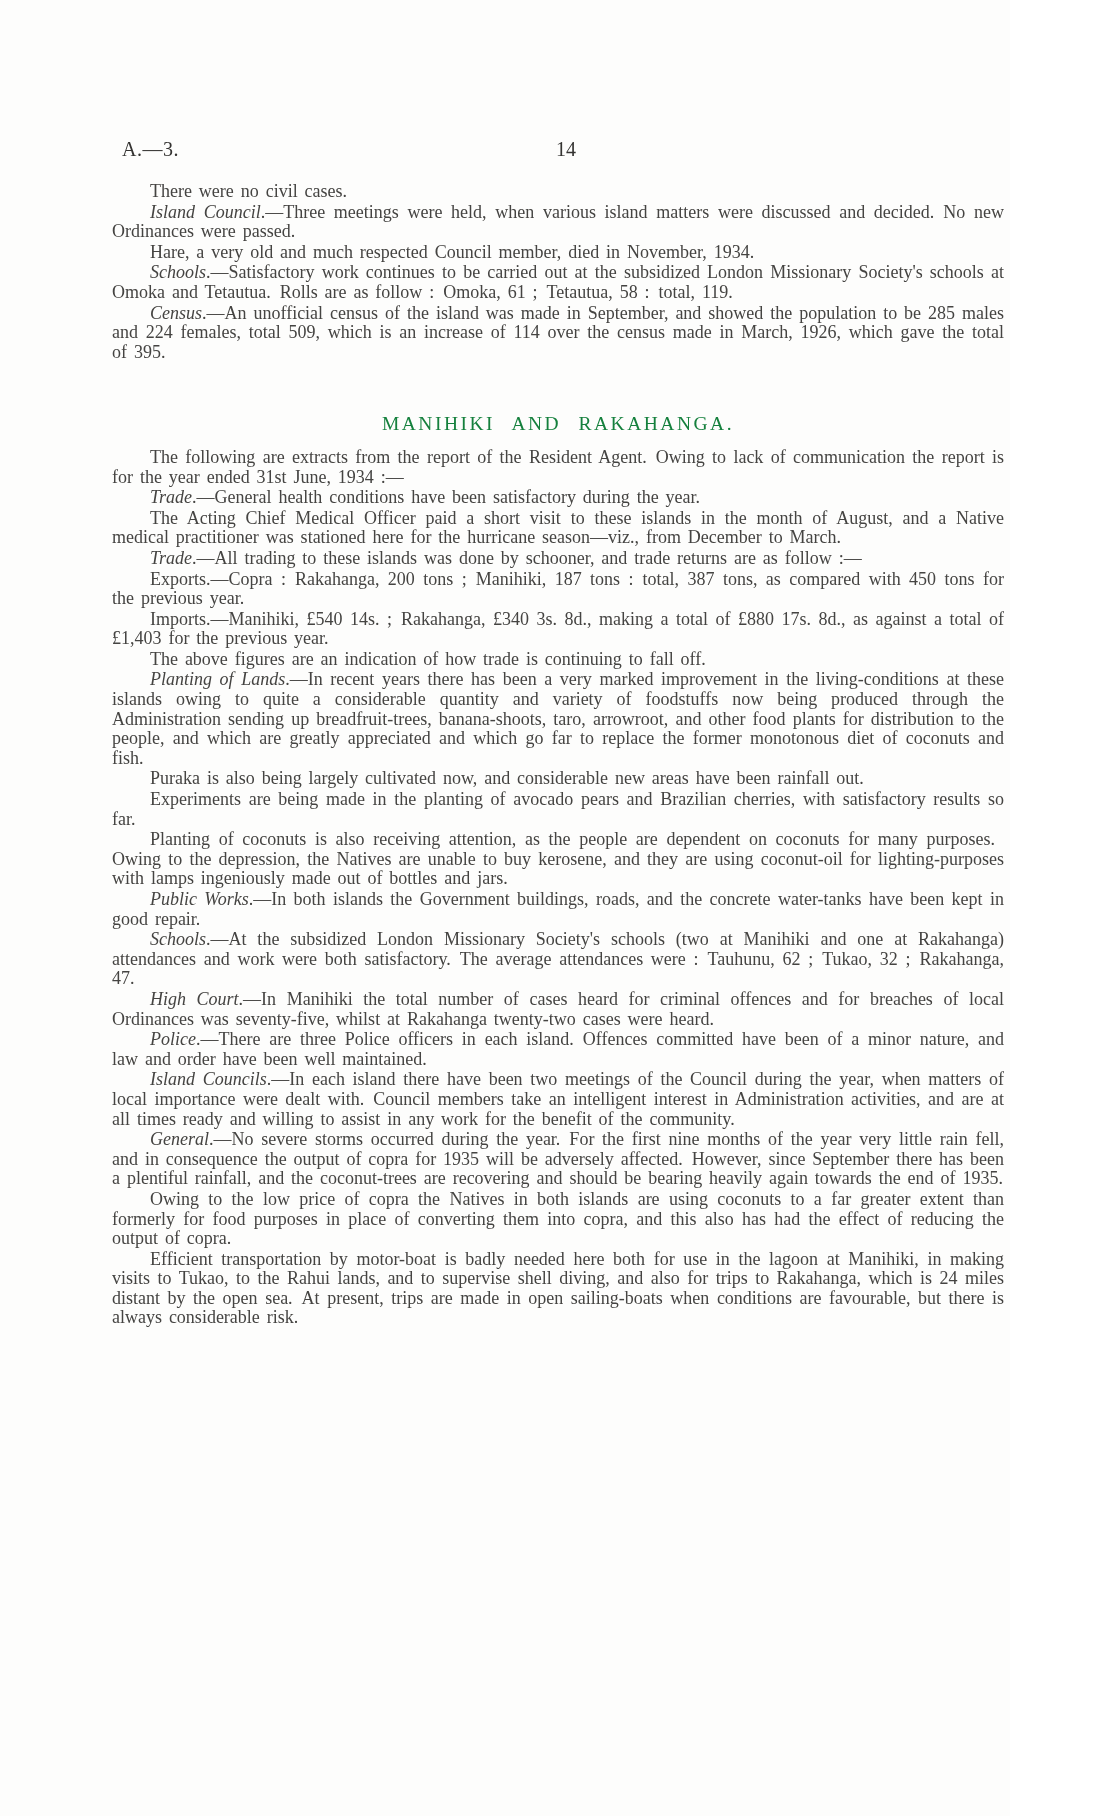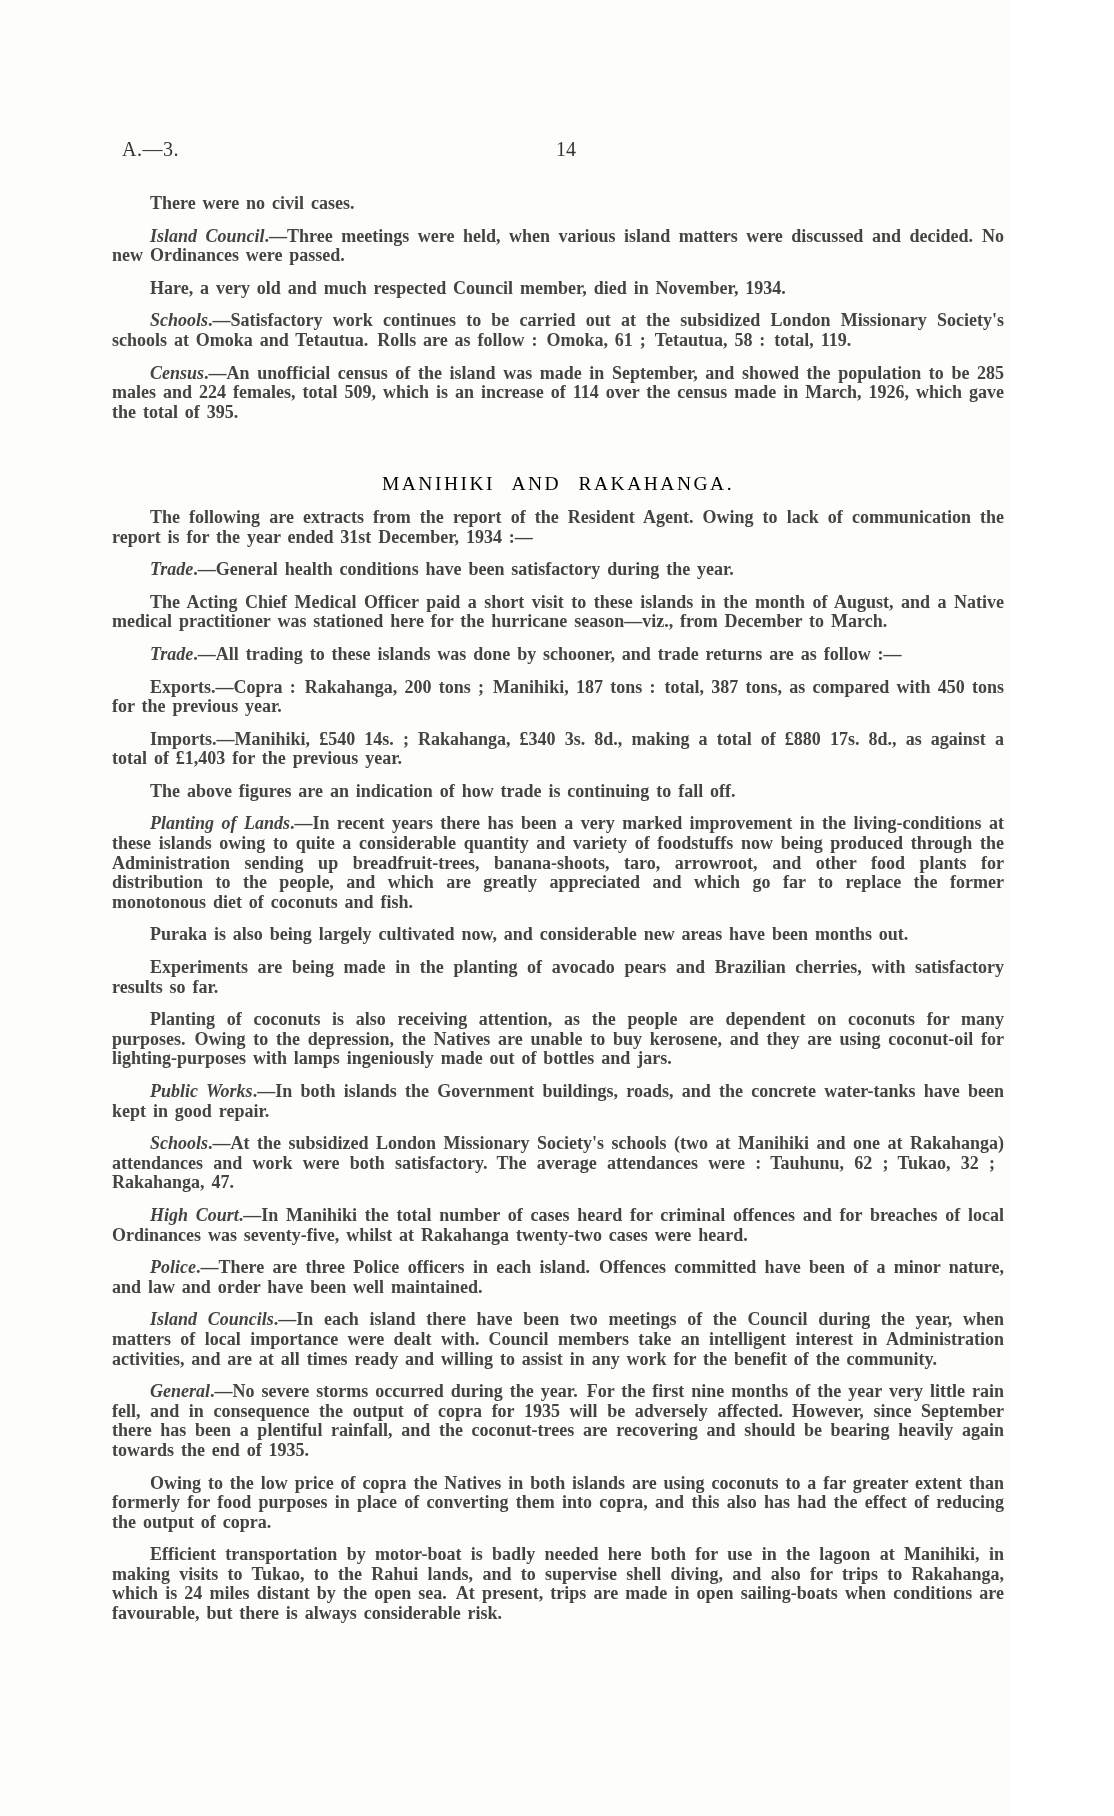--- a/index.html
+++ b/index.html
@@ -43,33 +43,32 @@
     top: 181px;
     left: 112px;
     width: 892px;
     font-size: 18px;
     line-height: 19.6px;
     text-align: justify;
     word-spacing: 2.4px;
     color: #454442;
   }
   p.para {
-    margin: 13px 0;
+    margin: 1px 0;
     text-indent: 38px;
-    font-weight: bold;
   }
   .section-heading {
     margin: 52px 0 14px 0;
     font-size: 19.5px;
     font-weight: normal;
     text-align: center;
     letter-spacing: 2.5px;
     word-spacing: 10px;
     text-indent: 0;
-    color: #000000;
+    color: #15803d;
   }
   .lead.italic { font-style: italic; }
 </style>
 </head>
 <body>
 
 <div class="sheet">
 
   <div class="page-header">
     <span class="doc-ref">A.—3.</span>
@@ -79,29 +78,29 @@
   <div class="page-body">
     <div>
         <p class="para">There were no civil cases.</p>
         <p class="para"><span class="lead italic">Island Council</span>.—Three meetings were held, when various island matters were discussed and decided. No new Ordinances were passed.</p>
         <p class="para">Hare, a very old and much respected Council member, died in November, 1934.</p>
         <p class="para"><span class="lead italic">Schools</span>.—Satisfactory work continues to be carried out at the subsidized London Missionary Society's schools at Omoka and Tetautua. Rolls are as follow : Omoka, 61 ; Tetautua, 58 : total, 119.</p>
         <p class="para"><span class="lead italic">Census</span>.—An unofficial census of the island was made in September, and showed the population to be 285 males and 224 females, total 509, which is an increase of 114 over the census made in March, 1926, which gave the total of 395.</p>
       </div>
     <h2 class="section-heading">MANIHIKI AND RAKAHANGA.</h2>
     <div>
-        <p class="para">The following are extracts from the report of the Resident Agent. Owing to lack of communication the report is for the year ended 31st December, 1934 :—</p>
+        <p class="para">The following are extracts from the report of the Resident Agent. Owing to lack of communication the report is for the year ended 31st June, 1934 :—</p>
         <p class="para"><span class="lead italic">Trade</span>.—General health conditions have been satisfactory during the year.</p>
         <p class="para">The Acting Chief Medical Officer paid a short visit to these islands in the month of August, and a Native medical practitioner was stationed here for the hurricane season—viz., from December to March.</p>
         <p class="para"><span class="lead italic">Trade</span>.—All trading to these islands was done by schooner, and trade returns are as follow :—</p>
         <p class="para"><span class="lead">Exports</span>.—Copra : Rakahanga, 200 tons ; Manihiki, 187 tons : total, 387 tons, as compared with 450 tons for the previous year.</p>
         <p class="para"><span class="lead">Imports</span>.—Manihiki, £540 14s. ; Rakahanga, £340 3s. 8d., making a total of £880 17s. 8d., as against a total of £1,403 for the previous year.</p>
         <p class="para">The above figures are an indication of how trade is continuing to fall off.</p>
         <p class="para"><span class="lead italic">Planting of Lands</span>.—In recent years there has been a very marked improvement in the living-conditions at these islands owing to quite a considerable quantity and variety of foodstuffs now being produced through the Administration sending up breadfruit-trees, banana-shoots, taro, arrowroot, and other food plants for distribution to the people, and which are greatly appreciated and which go far to replace the former monotonous diet of coconuts and fish.</p>
-        <p class="para">Puraka is also being largely cultivated now, and considerable new areas have been months out.</p>
+        <p class="para">Puraka is also being largely cultivated now, and considerable new areas have been rainfall out.</p>
         <p class="para">Experiments are being made in the planting of avocado pears and Brazilian cherries, with satisfactory results so far.</p>
         <p class="para">Planting of coconuts is also receiving attention, as the people are dependent on coconuts for many purposes. Owing to the depression, the Natives are unable to buy kerosene, and they are using coconut-oil for lighting-purposes with lamps ingeniously made out of bottles and jars.</p>
         <p class="para"><span class="lead italic">Public Works</span>.—In both islands the Government buildings, roads, and the concrete water-tanks have been kept in good repair.</p>
         <p class="para"><span class="lead italic">Schools</span>.—At the subsidized London Missionary Society's schools (two at Manihiki and one at Rakahanga) attendances and work were both satisfactory. The average attendances were : Tauhunu, 62 ; Tukao, 32 ; Rakahanga, 47.</p>
         <p class="para"><span class="lead italic">High Court</span>.—In Manihiki the total number of cases heard for criminal offences and for breaches of local Ordinances was seventy-five, whilst at Rakahanga twenty-two cases were heard.</p>
         <p class="para"><span class="lead italic">Police</span>.—There are three Police officers in each island. Offences committed have been of a minor nature, and law and order have been well maintained.</p>
         <p class="para"><span class="lead italic">Island Councils</span>.—In each island there have been two meetings of the Council during the year, when matters of local importance were dealt with. Council members take an intelligent interest in Administration activities, and are at all times ready and willing to assist in any work for the benefit of the community.</p>
         <p class="para"><span class="lead italic">General</span>.—No severe storms occurred during the year. For the first nine months of the year very little rain fell, and in consequence the output of copra for 1935 will be adversely affected. However, since September there has been a plentiful rainfall, and the coconut-trees are recovering and should be bearing heavily again towards the end of 1935.</p>
         <p class="para">Owing to the low price of copra the Natives in both islands are using coconuts to a far greater extent than formerly for food purposes in place of converting them into copra, and this also has had the effect of reducing the output of copra.</p>
         <p class="para">Efficient transportation by motor-boat is badly needed here both for use in the lagoon at Manihiki, in making visits to Tukao, to the Rahui lands, and to supervise shell diving, and also for trips to Rakahanga, which is 24 miles distant by the open sea. At present, trips are made in open sailing-boats when conditions are favourable, but there is always considerable risk.</p>

